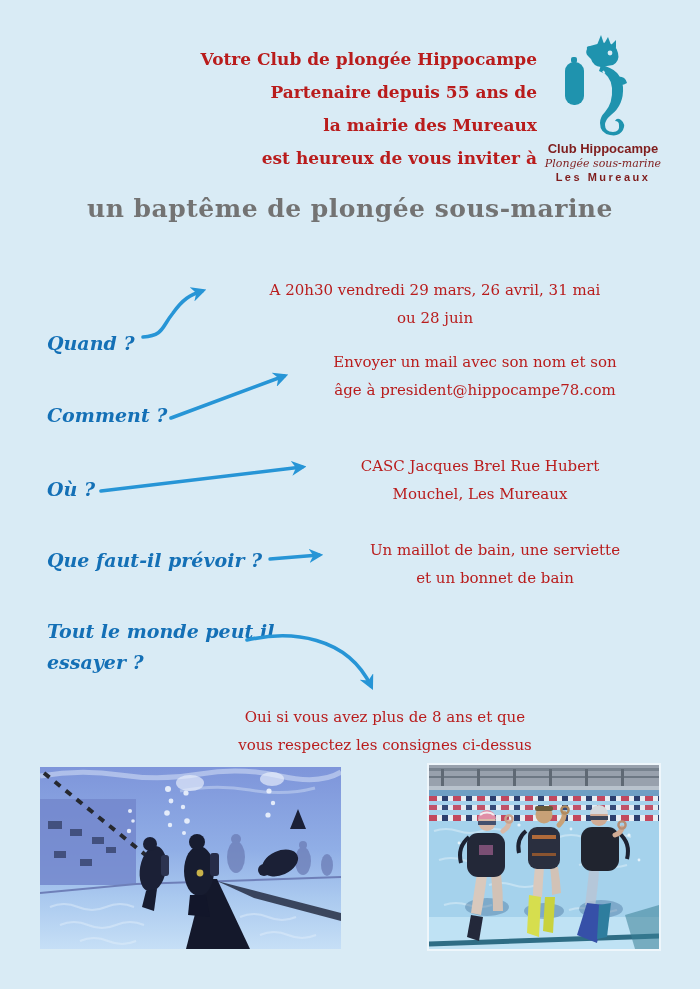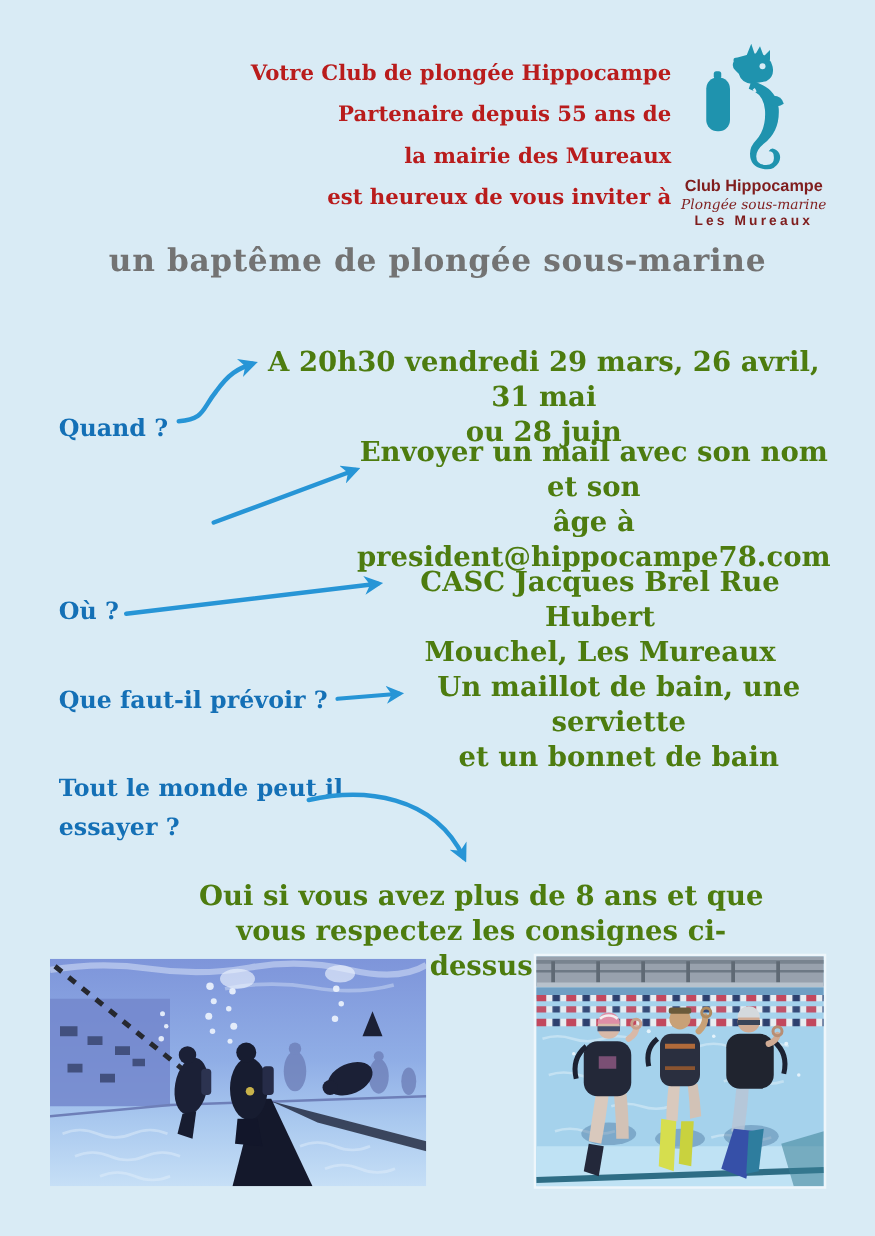--- a/index.html
+++ b/index.html
@@ -25,22 +25,22 @@
   .clublogo .tagline{font-style:italic;font-size:11px;margin-top:1px;}
   .clublogo .city{font-family:"Liberation Sans",sans-serif;font-weight:bold;
     font-size:11px;letter-spacing:2.5px;margin-top:1px;}
   
   .intro{left:172px;top:50px;width:365px;text-align:right;
     color:#b91c1c;font-weight:bold;font-size:17px;}
   .intro div{margin-bottom:14px;line-height:19px;}
   .title{left:0;top:194px;width:700px;text-align:center;
     color:#737373;font-weight:bold;font-size:25px;letter-spacing:.5px;}
   
-  .question{color:#1470b6;font-weight:bold;font-size:19px;line-height:31px;}
-  .answer{color:#4d7c0f;font-weight:bold;font-size:22px;line-height:28px;text-align:center;}
+  .question{color:#1470b6;font-weight:bold;font-size:19px;line-height:31px;font-style:italic;}
+  .answer{color:#b91c1c;font-weight:normal;font-size:15px;line-height:28px;text-align:center;}
   .q-quand{left:47px;top:328px;}
   .a-quand{left:200px;top:276px;width:470px;}
   .q-comment{left:47px;top:400px;}
   .a-comment{left:280px;top:348px;width:390px;}
   .q-ou{left:47px;top:474px;}
   .a-ou{left:290px;top:452px;width:380px;}
   .q-prevoir{left:47px;top:545px;}
   .a-prevoir{left:330px;top:536px;width:330px;}
   .q-essayer{left:47px;top:616px;width:270px;}
   .a-essayer{left:150px;top:703px;width:470px;}
@@ -102,20 +102,21 @@
   </div>
   <div class="abs question q-quand">Quand ?</div>
   <svg class="arrow-svg" style="left:140px;top:284px;" width="74" height="62">
     <path d="M3,53 C24,51 21,44 33,29 C43,15 50,11 62,7" fill="none" stroke="#2795d6" stroke-width="3.6" stroke-linecap="round" marker-end="url(#ah)"></path>
   </svg>
 
   <div class="abs answer a-comment">
     <div>Envoyer un mail avec son nom et son</div>
     <div>âge à president@hippocampe78.com</div>
   </div>
+  <div class="abs question q-comment">Comment ?</div>
   <svg class="arrow-svg" style="left:168px;top:366px;" width="132" height="56">
     <path d="M3,52 L116,10" fill="none" stroke="#2795d6" stroke-width="3.6" stroke-linecap="round" marker-end="url(#ah)"></path>
   </svg>
 
   <div class="abs answer a-ou">
     <div>CASC Jacques Brel Rue Hubert</div>
     <div>Mouchel, Les Mureaux</div>
   </div>
   <div class="abs question q-ou">Où ?</div>
   <svg class="arrow-svg" style="left:98px;top:458px;" width="220" height="40">

